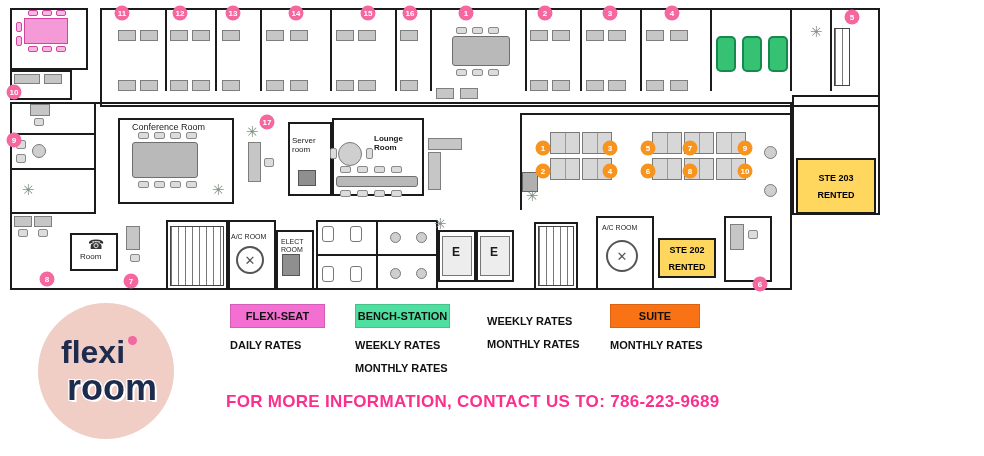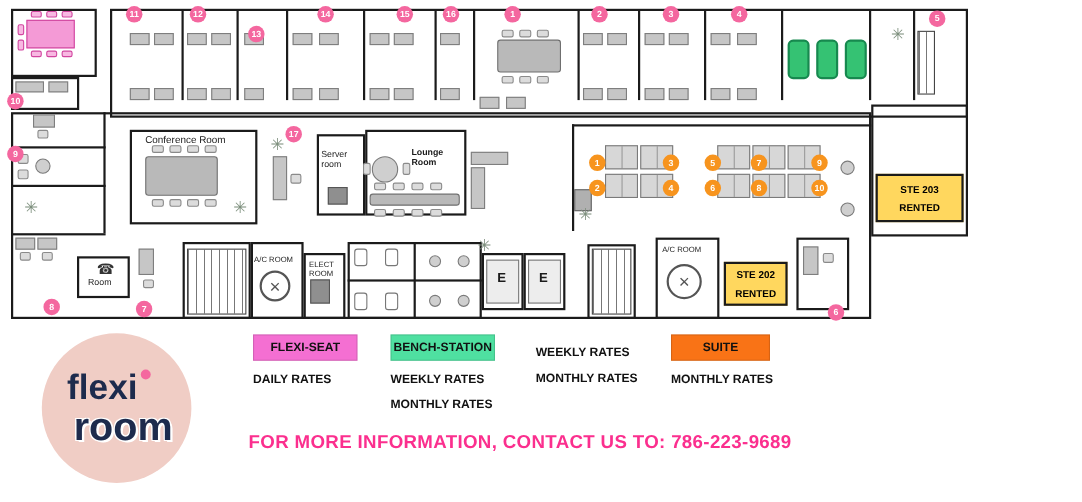--- a/index.html
+++ b/index.html
@@ -237,31 +237,31 @@
       <div class="f chair" style="left: 748px; top: 230px; width: 10px; height: 9px;"></div>
       <div class="fl-label" style="left: 132px; top: 122px; font-size: 9px; width: auto; font-weight: 400;">Conference Room</div>
       <div class="fl-label" style="left: 292px; top: 136px; font-size: 8px; width: 34px; font-weight: 400;">Server room</div>
       <div class="fl-label" style="left: 374px; top: 134px; font-size: 8px; width: 42px; font-weight: 700;">Lounge Room</div>
       <div class="fl-label" style="left: 231px; top: 233px; font-size: 7px; width: auto; font-weight: 400;">A/C ROOM</div>
       <div class="fl-label" style="left: 281px; top: 238px; font-size: 7px; width: 32px; font-weight: 400;">ELECT ROOM</div>
       <div class="fl-label" style="left: 80px; top: 252px; font-size: 8px; width: auto; font-weight: 400;">Room</div>
       <div class="fl-label" style="left: 602px; top: 224px; font-size: 7px; width: auto; font-weight: 400;">A/C ROOM</div>
       <div class="fl-label" style="left: 452px; top: 246px; font-size: 12px; width: auto; font-weight: 700;">E</div>
       <div class="fl-label" style="left: 490px; top: 246px; font-size: 12px; width: auto; font-weight: 700;">E</div>
-      <div class="suite" style="left: 796px; top: 158px; width: 80px; height: 44px;">
+      <div class="suite" style="left: 796px; top: 158px; width: 80px; height: 56px;">
         <div>STE 203</div>
         <div>RENTED</div>
       </div>
       <div class="suite" style="left: 658px; top: 238px; width: 58px; height: 40px;">
         <div>STE 202</div>
         <div>RENTED</div>
       </div>
       <div class="marker pink" style="left: 122px; top: 13px;">11</div>
       <div class="marker pink" style="left: 180px; top: 13px;">12</div>
-      <div class="marker pink" style="left: 233px; top: 31px;">13</div>
+      <div class="marker pink" style="left: 233px; top: 13px;">13</div>
       <div class="marker pink" style="left: 296px; top: 13px;">14</div>
       <div class="marker pink" style="left: 368px; top: 13px;">15</div>
       <div class="marker pink" style="left: 410px; top: 13px;">16</div>
       <div class="marker pink" style="left: 466px; top: 13px;">1</div>
       <div class="marker pink" style="left: 545px; top: 13px;">2</div>
       <div class="marker pink" style="left: 610px; top: 13px;">3</div>
       <div class="marker pink" style="left: 672px; top: 13px;">4</div>
       <div class="marker pink" style="left: 852px; top: 17px;">5</div>
       <div class="marker pink" style="left: 14px; top: 92px;">10</div>
       <div class="marker pink" style="left: 14px; top: 140px;">9</div>

